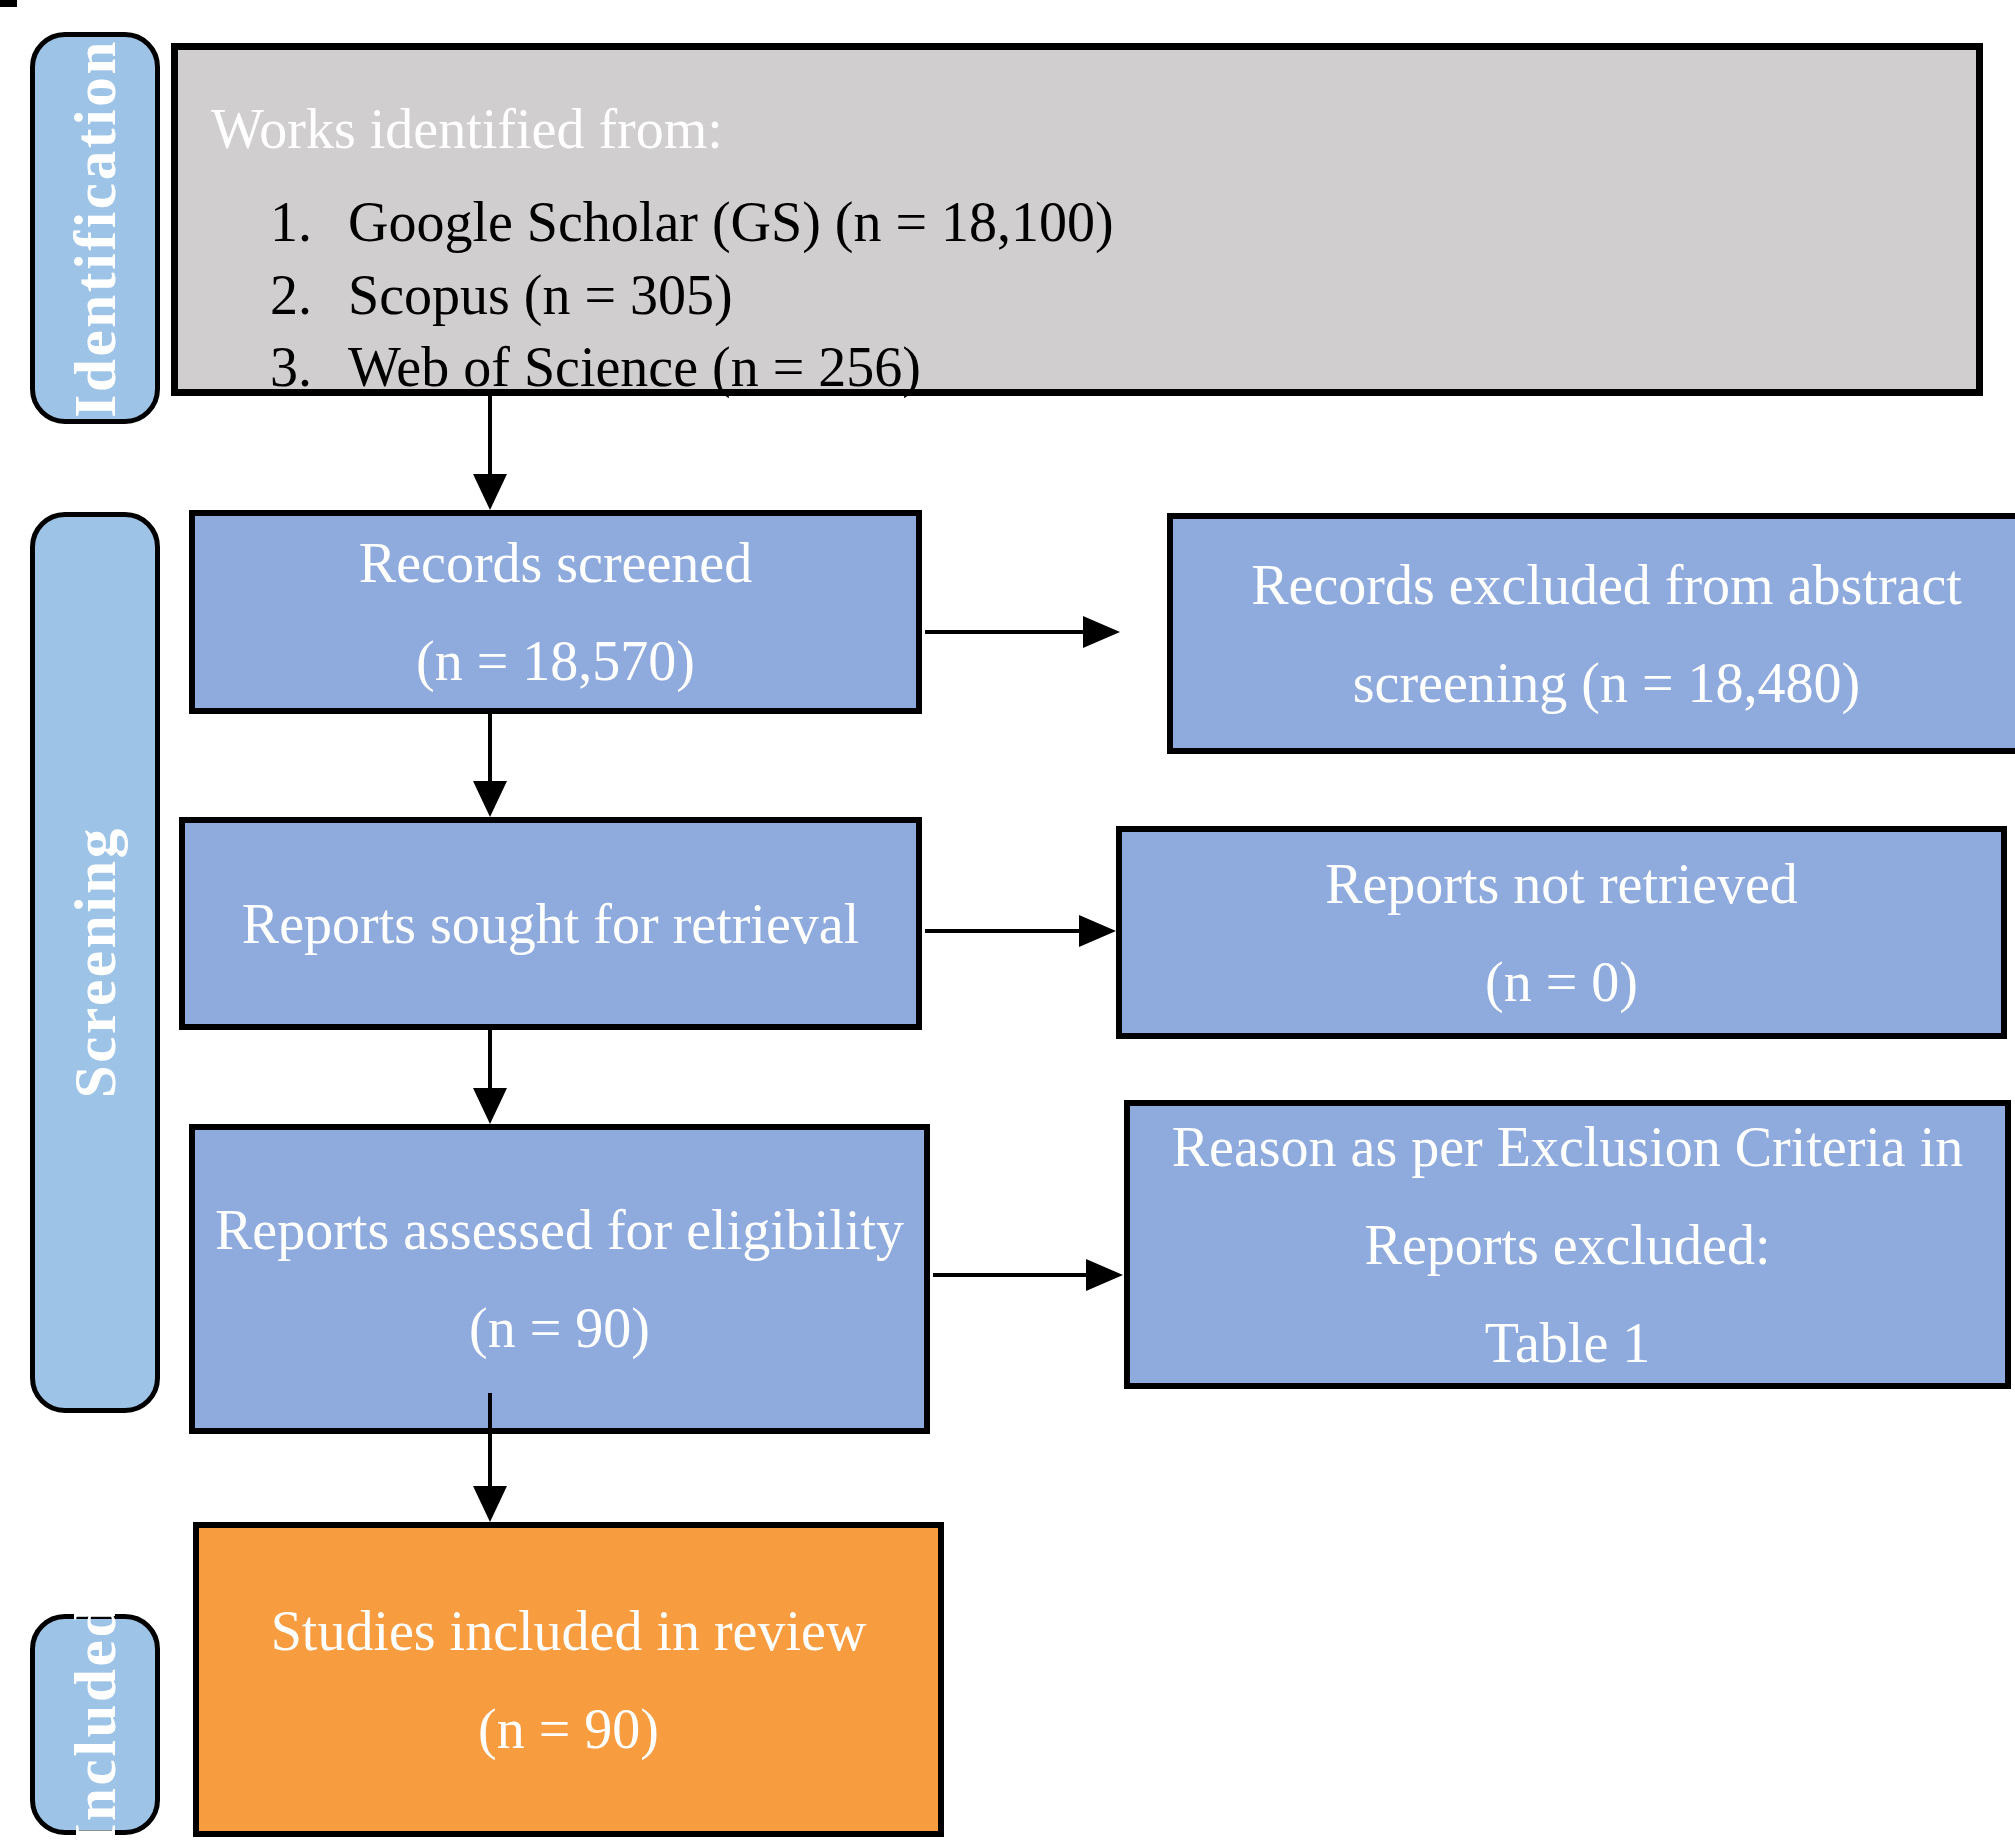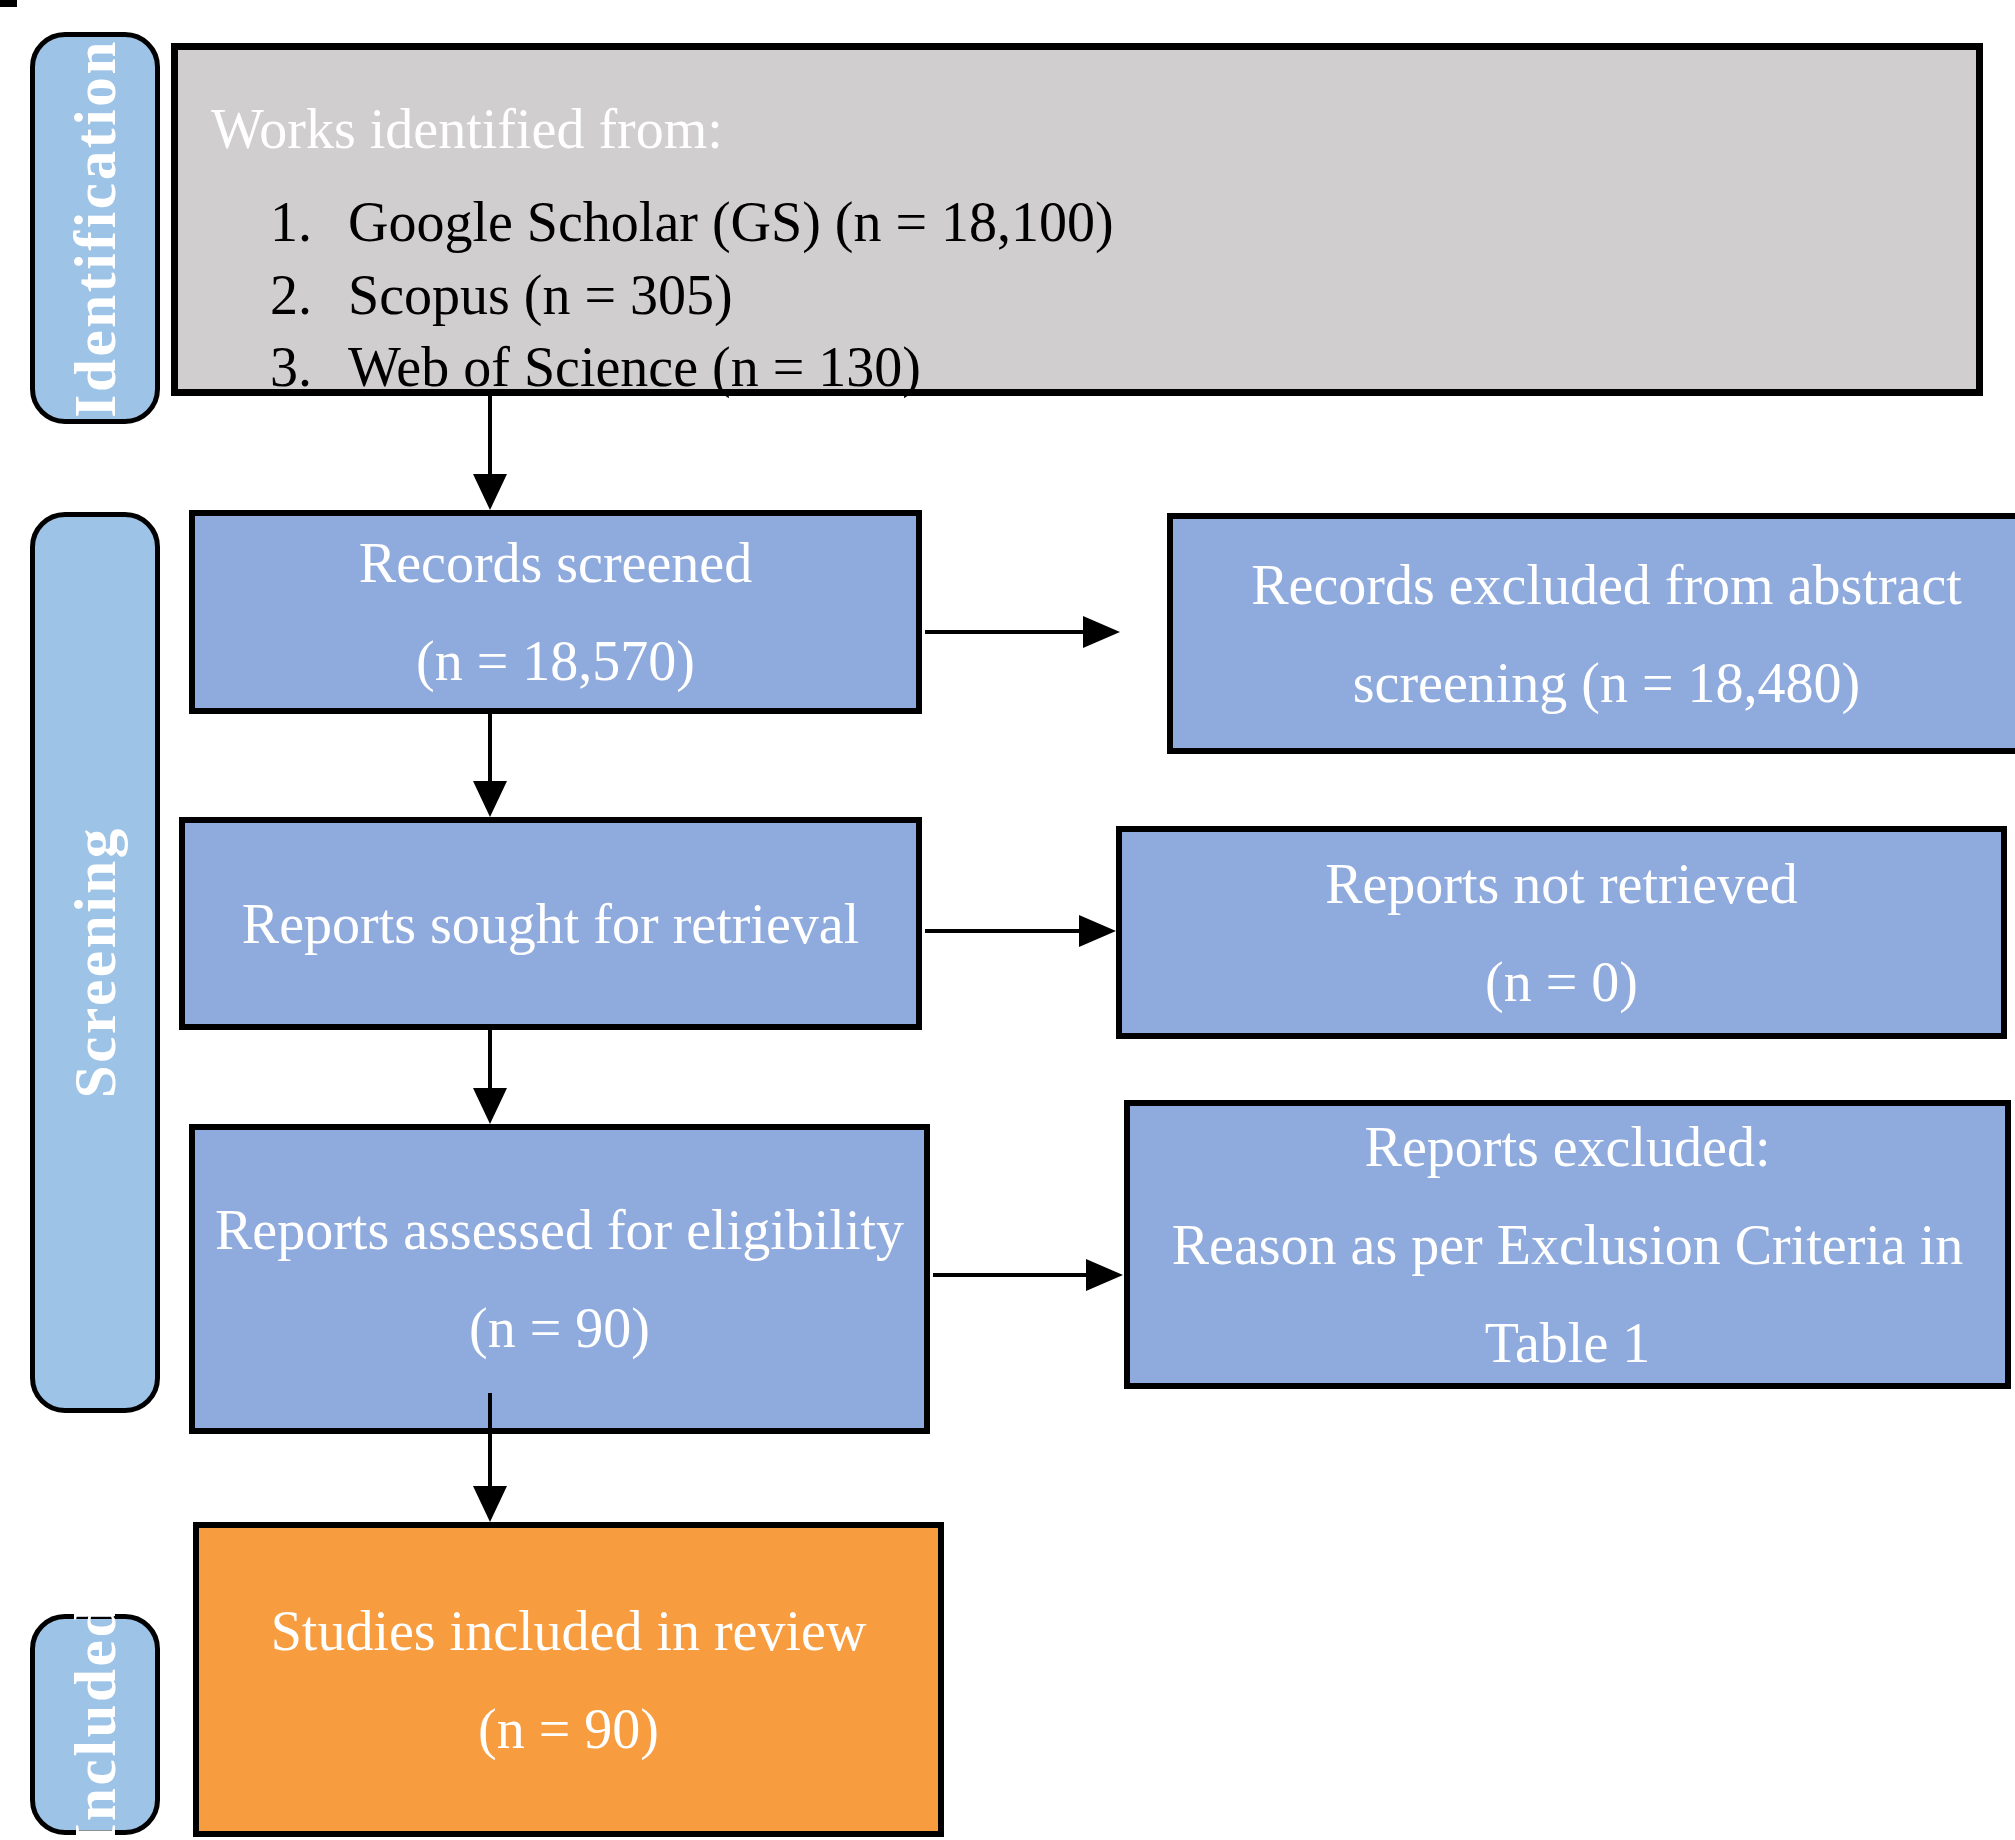--- a/index.html
+++ b/index.html
@@ -127,21 +127,21 @@
       <li>
         <span class="num">1.</span>
         <span class="lbl">Google Scholar (GS) (n = 18,100)</span>
       </li>
       <li>
         <span class="num">2.</span>
         <span class="lbl">Scopus (n = 305)</span>
       </li>
       <li>
         <span class="num">3.</span>
-        <span class="lbl">Web of Science (n = 130)</span>
+        <span class="lbl">Web of Science (n = 256)</span>
       </li>
     </ol>
   </div>
 
   <div class="box" style="left: 189px; top: 510px; width: 733px; height: 204px; background-color: rgb(143, 170, 220);">
     <div class="bline">Records screened</div>
     <div class="bline">(n = 18,570)</div>
   </div>
 
   <div class="box" style="left: 1120px; top: 513px; width: 879px; height: 241px; background-color: rgb(143, 170, 220); margin-left: 47px;">
@@ -157,22 +157,22 @@
     <div class="bline">Reports not retrieved</div>
     <div class="bline">(n = 0)</div>
   </div>
 
   <div class="box" style="left: 189px; top: 1124px; width: 741px; height: 310px; background-color: rgb(143, 170, 220);">
     <div class="bline">Reports assessed for eligibility</div>
     <div class="bline">(n = 90)</div>
   </div>
 
   <div class="box" style="left: 1124px; top: 1100px; width: 887px; height: 289px; background-color: rgb(143, 170, 220);">
+    <div class="bline">Reason as per Exclusion Criteria in</div>
     <div class="bline">Reports excluded:</div>
-    <div class="bline">Reason as per Exclusion Criteria in</div>
     <div class="bline">Table 1</div>
   </div>
 
   <div class="box" style="left: 193px; top: 1522px; width: 751px; height: 315px; background-color: rgb(248, 156, 64);">
     <div class="bline">Studies included in review</div>
     <div class="bline">(n = 90)</div>
   </div>
 
   <div class="varrow" style="left:488px; top:396px; height:78px;">
     <div class="vhead"></div>

